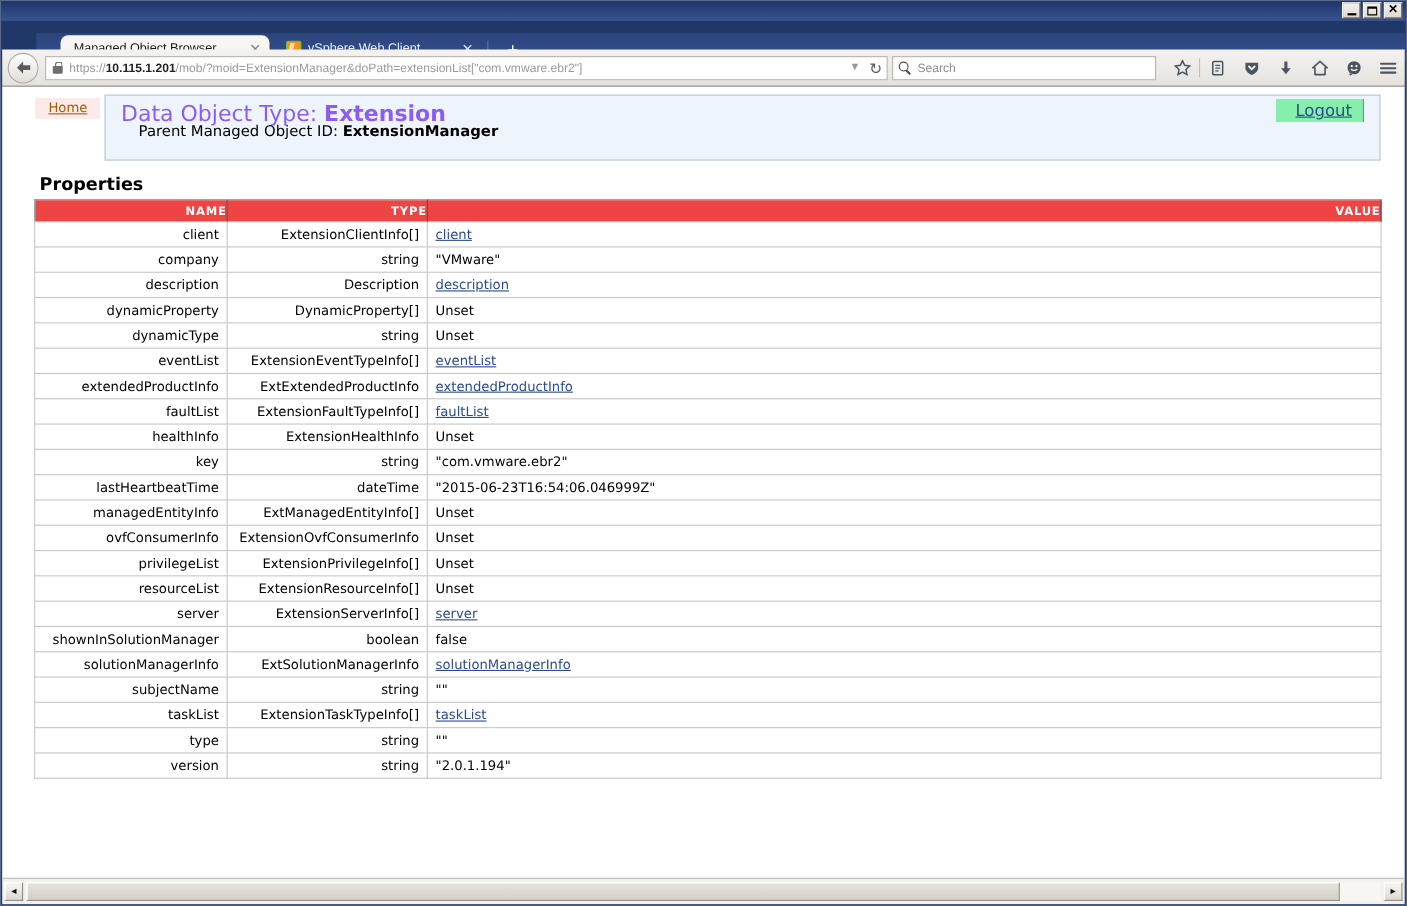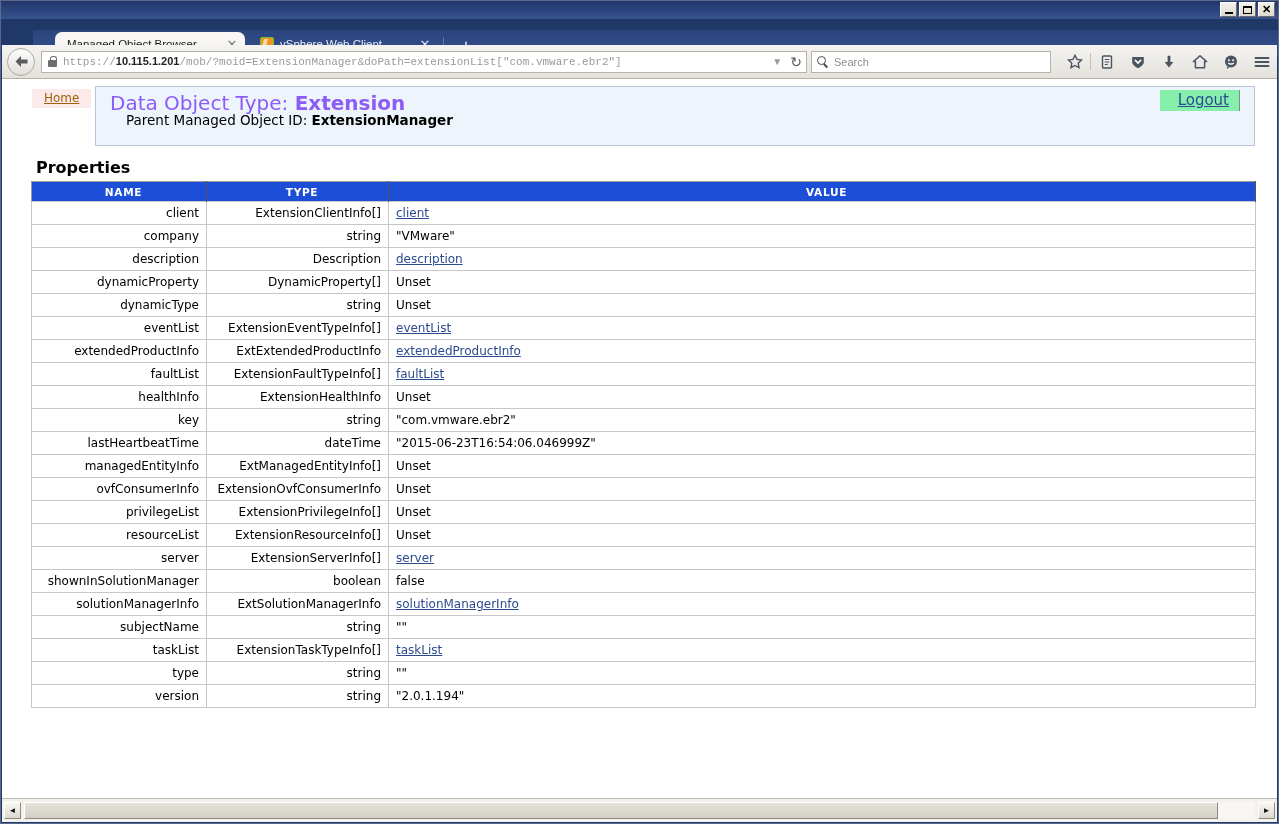--- a/index.html
+++ b/index.html
@@ -122,21 +122,21 @@
     position: relative;
   }
   .lock-icon::after {
     content:''; position:absolute; left:0; bottom:0; width:9px; height:7px;
     background:#6e6e6e; border-radius:1px;
   }
   .lock-icon::before {
     content:''; position:absolute; left:2px; top:0; width:5px; height:6px;
     border:1.5px solid #6e6e6e; border-bottom:none; border-radius:3px 3px 0 0;
   }
-  #urltext .dim { color: #9a9a9a; font-family: Liberation Mono, monospace; }
+  #urltext .dim { color: #9a9a9a; }
   #urltext .host { color: #222; font-weight: bold; }
   #urlrightdrop {
     margin-left: auto; display: flex; align-items: center; gap: 8px;
     padding-left: 8px; color: #9a9a9a; font-size: 10px;
   }
   #reloadbtn { color: #5a5a5a; font-size: 14px; line-height: 1; }
   #searchbox {
     width: 240px; height: 22px; flex: none;
     background: #fff; border: 1px solid #b7b3ac;
     display: flex; align-items: center; padding: 0 5px;
@@ -217,26 +217,26 @@
   #ptable {
     margin-left: 29px;
     width: 1224px;
     border-collapse: collapse;
     table-layout: fixed;
     font-family: "DejaVu Sans", sans-serif;
     font-size: 12px;
     border: 1px solid #9a9a9a;
   }
   #ptable thead th {
-    background: #1d4ed8;
+    background: #ef4444;
     color: #ffffff;
     font-size: 10.5px;
     font-weight: bold;
     letter-spacing: 0.7px;
-    text-align: center;
+    text-align: right;
     padding: 3px 0 3px 9px;
     height: 20px;
     border-right: 1px solid #545454;
   }
   #ptable tbody td {
     border: 1px solid #c7c7c7;
     padding: 2px 7px;
     height: 23px;
     color: #000;
     background: #fff;

